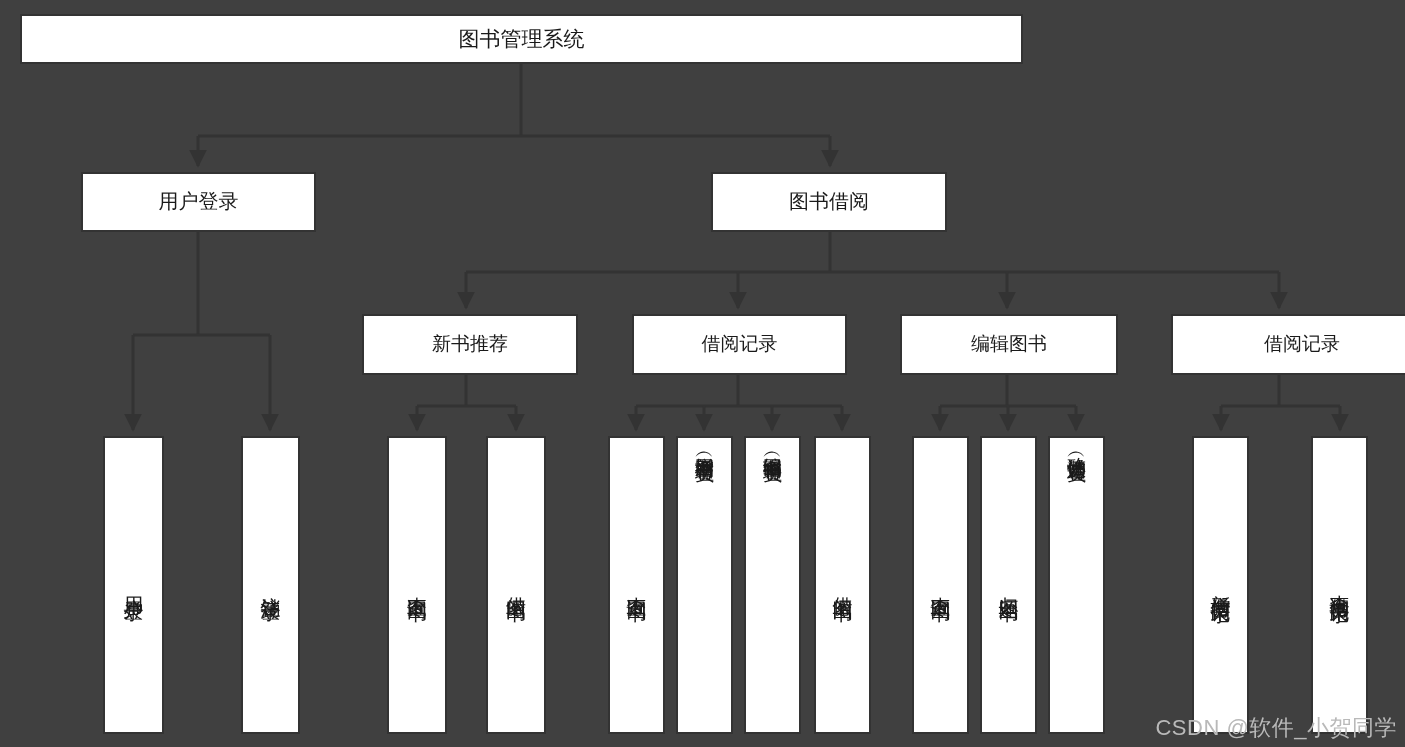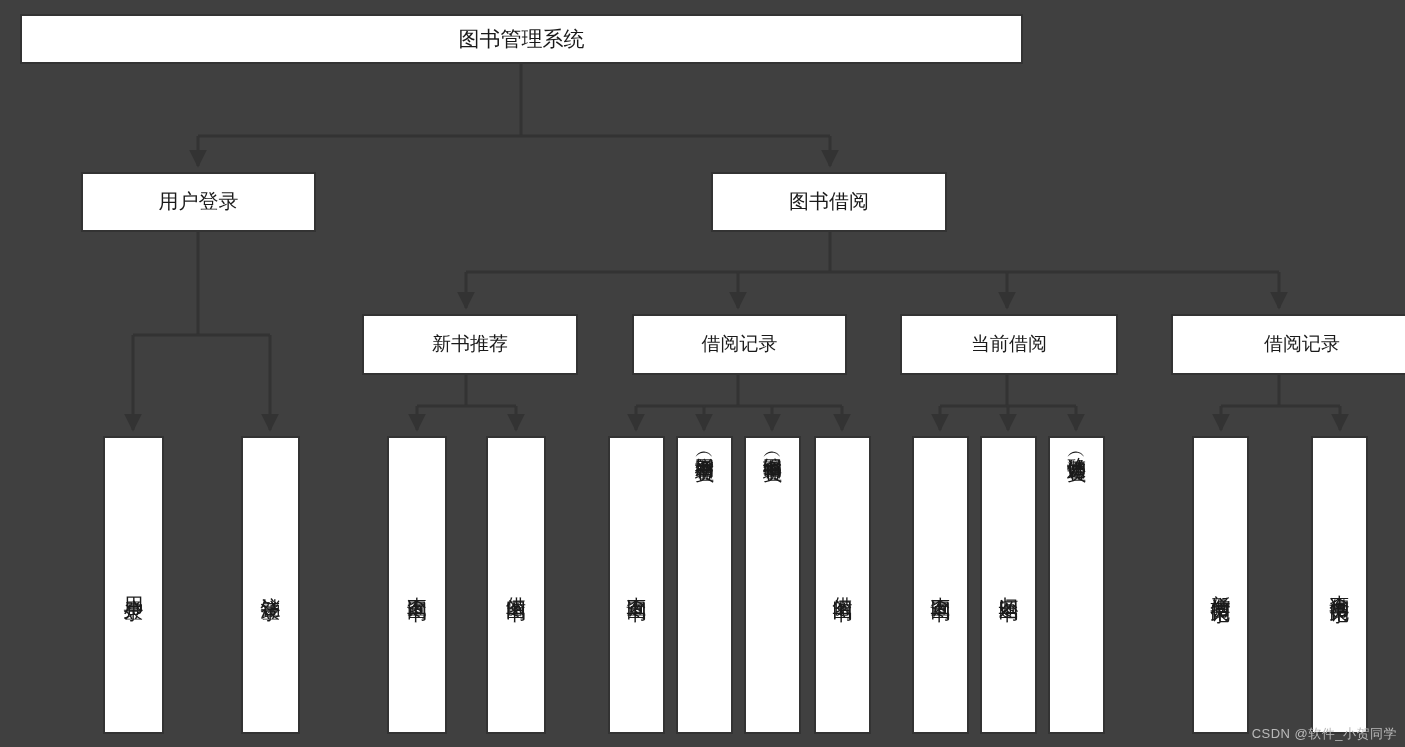--- a/index.html
+++ b/index.html
@@ -70,21 +70,21 @@
     margin-bottom: auto;
   }
   .node-leaf.leaf-center {
     align-items: center;
     padding-top: 0;
   }
   #watermark {
     position: absolute;
     right: 8px;
     bottom: 4px;
-    font-size: 13px;
+    font-size: 22px;
     color: #b9b9b9;
     letter-spacing: 0.5px;
     white-space: nowrap;
     user-select: none;
   }
 </style>
 </head>
 <body>
 
 <div id="canvas">
@@ -155,21 +155,21 @@
 
   <div class="node node-l3" style="left:362px; top:314px; width:216px; height:61px;">
     <span class="lbl">新书推荐</span>
   </div>
 
   <div class="node node-l3" style="left:632px; top:314px; width:215px; height:61px;">
     <span class="lbl">借阅记录</span>
   </div>
 
   <div class="node node-l3" style="left:900px; top:314px; width:218px; height:61px;">
-    <span class="lbl">当前借阅</span>
+    <span class="lbl">编辑图书</span>
   </div>
 
   <div class="node node-l3" style="left:1171px; top:314px; width:262px; height:61px;">
     <span class="lbl">借阅记录</span>
   </div>
 
   <div class="node node-leaf leaf-center" style="left:103px; top:436px; width:61px; height:298px;">
     <span class="lbl">用户登录</span>
   </div>
 

